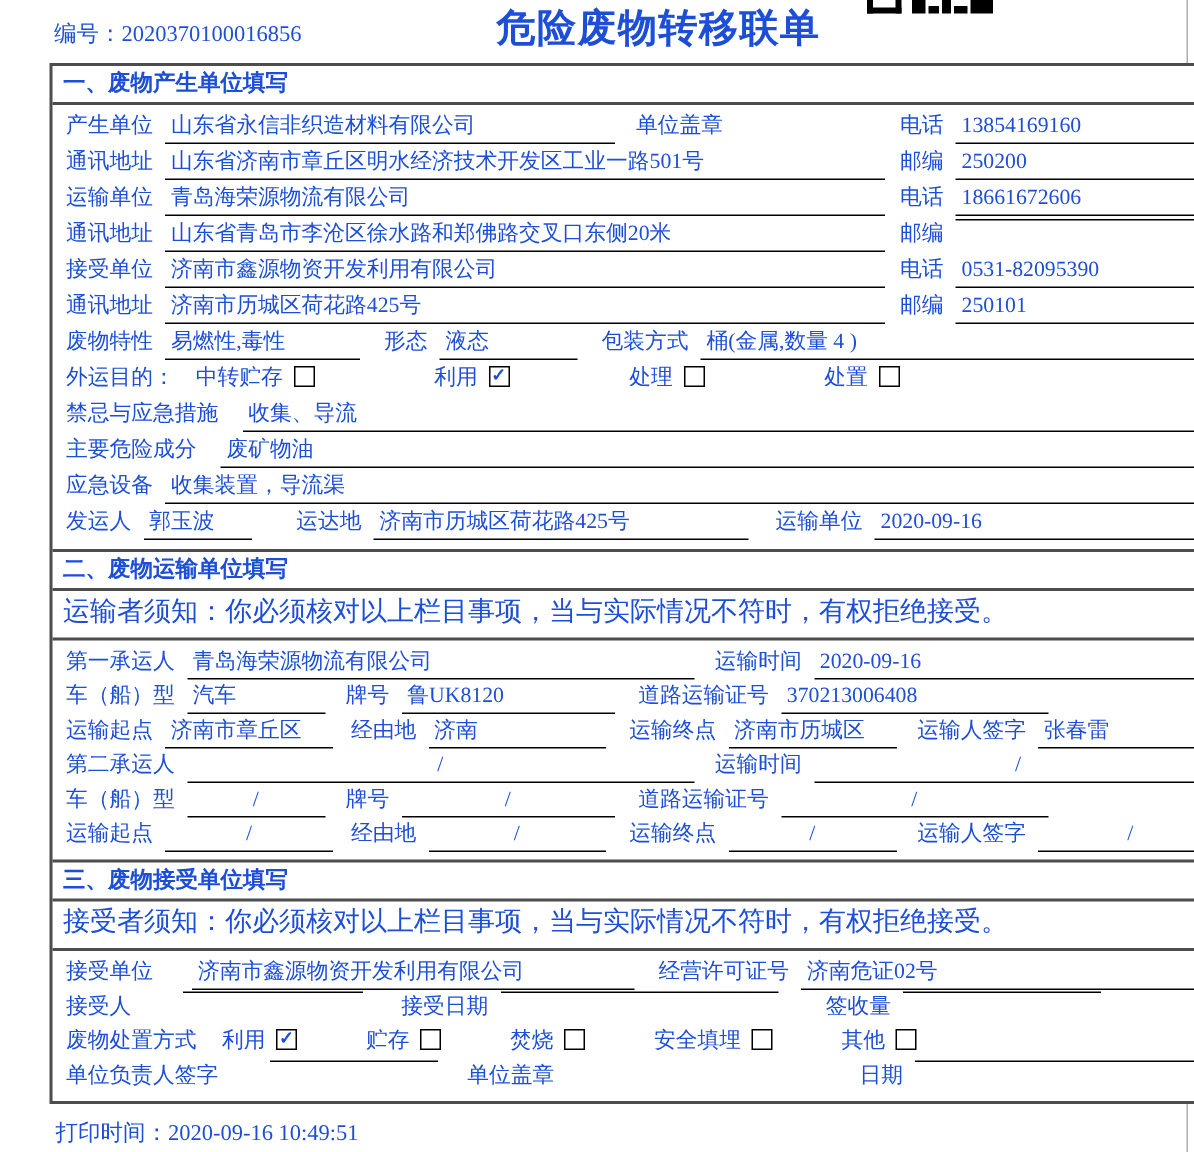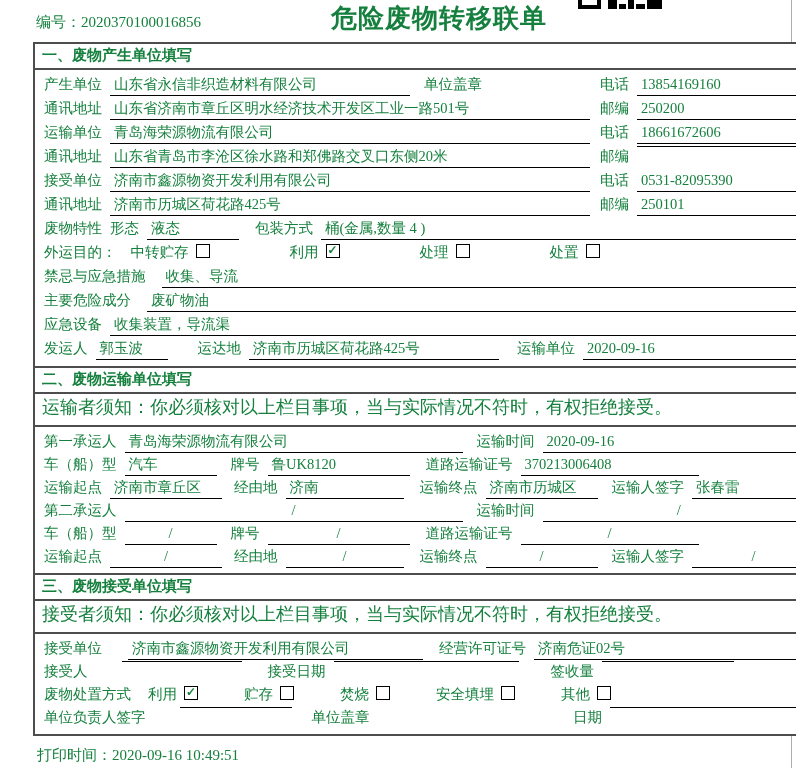--- a/index.html
+++ b/index.html
@@ -1,17 +1,17 @@
 <!DOCTYPE html>
 <html><head>
 <meta charset="utf-8">
 <style>
   html,body{margin:0;padding:0;background:#fff;}
   .page{position:relative;width:796px;height:768px;background:#fff;overflow:hidden;
-        font-family:"Liberation Serif","DejaVu Serif",serif;color:#15803d;font-size:14.5px;}
+        font-family:"Liberation Serif","DejaVu Serif",serif;color:#1d4ed8;font-size:14.5px;}
   .doc-no{position:absolute;left:36px;top:13px;font-size:15px;white-space:nowrap;}
   .doc-title{position:absolute;left:331px;top:1px;font-size:26px;font-weight:bold;letter-spacing:1px;white-space:nowrap;}
   .qr{position:absolute;left:578px;top:0;width:86px;height:9px;}
   .qr i{position:absolute;background:#000;}
   .edge{position:absolute;left:791px;top:0;width:1px;height:768px;background:#aeaeae;}
   .form{position:absolute;left:33px;top:42px;width:793px;box-sizing:border-box;
         border:2px solid #4d4d4d;background:#fff;}
   .sec-title{font-weight:bold;font-size:15px;padding:2px 7px 3px;border-bottom:2px solid #4d4d4d;}
   .sec-title.mid{border-top:2px solid #4d4d4d;}
   .sec-body{padding:4px 9px 4px 9px;}
@@ -98,21 +98,22 @@
       <div class="row">
         <span class="lbl">通讯地址</span>
         <span class="u uf" style="margin-right:10px">济南市历城区荷花路425号</span>
         <span class="lbl">邮编</span>
         <span class="u" style="width:178px">250101</span>
       </div>
 
 
       <div class="row">
         <span class="lbl">废物特性</span>
-        <span class="lbl" style="">形态</span>
+        <span class="u" style="width:130px">易燃性,毒性</span>
+        <span class="lbl" style="margin-left:16px">形态</span>
         <span class="u" style="width:92px">液态</span>
         <span class="lbl" style="margin-left:16px">包装方式</span>
         <span class="u uf">桶(金属,数量 4 )</span>
       </div>
 
       <div class="row">
         <span class="lbl" style="margin-right:14px">外运目的：</span>
         <span class="opt" style="margin-right:80px">
           <span>中转贮存</span>
           <span class="cb"></span>

